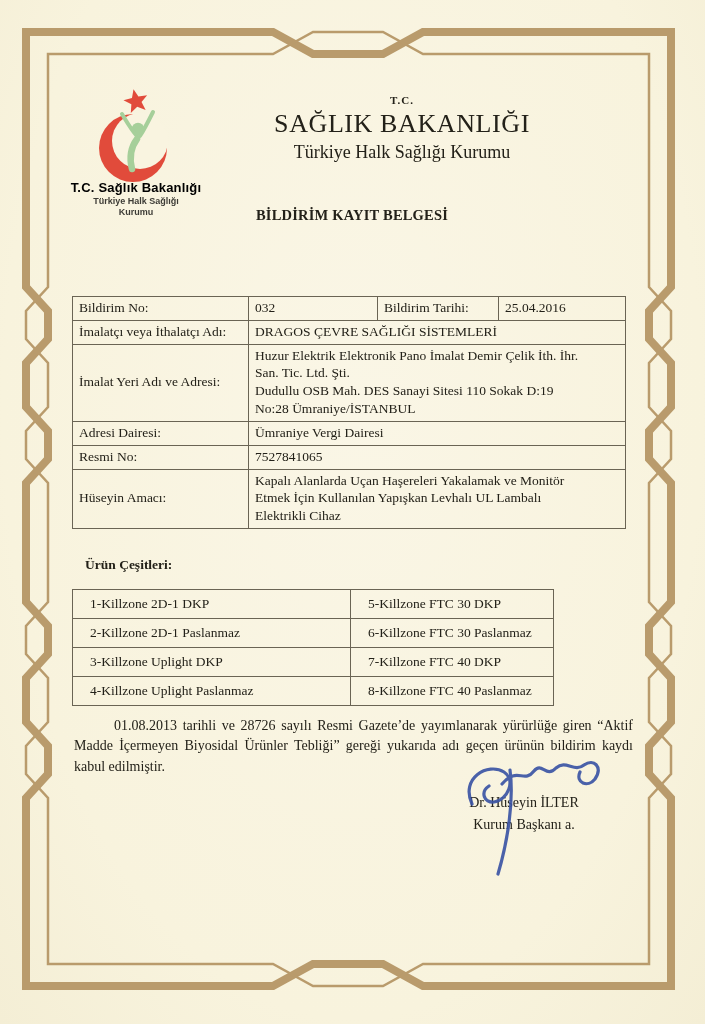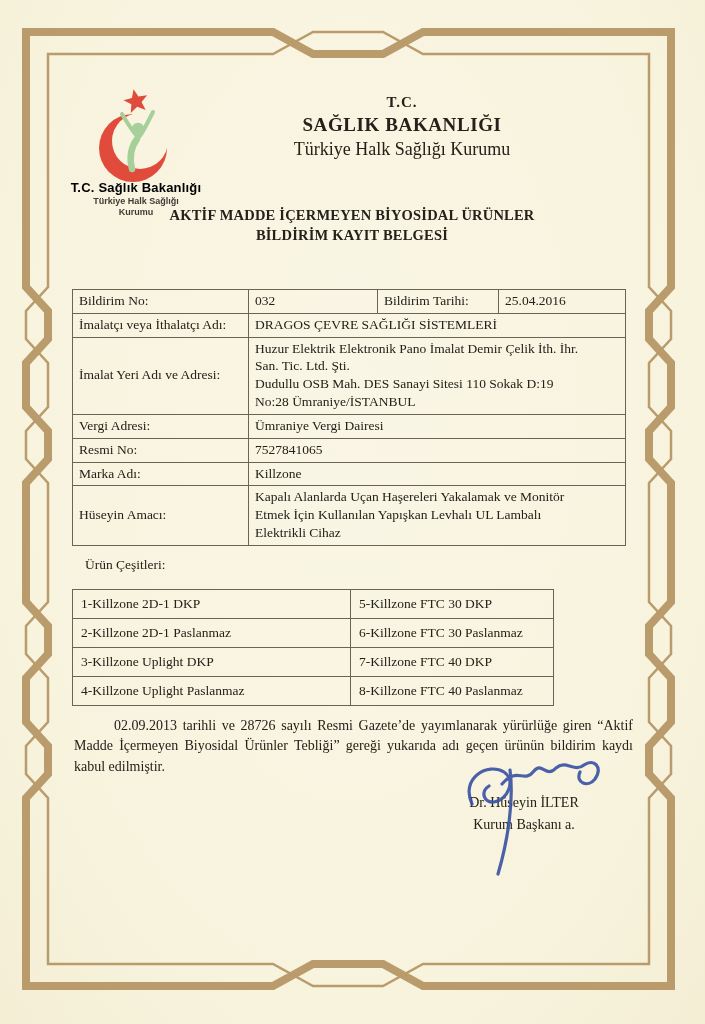--- a/index.html
+++ b/index.html
@@ -15,36 +15,36 @@
   
   #frame{position:absolute;left:0;top:0;z-index:0;pointer-events:none;}
 
   
   .logo{position:absolute;left:60px;top:84px;width:152px;text-align:center;z-index:2;}
   .logo-title{font-family:"Liberation Sans",sans-serif;font-weight:bold;font-size:13px;color:#000000;letter-spacing:0.2px;margin-top:-4px;}
   .logo-sub{font-family:"Liberation Sans",sans-serif;font-weight:bold;font-size:9px;color:#3d3c36;line-height:1.2;white-space:pre-line;margin-top:1px;text-align:center;}
 
   
   .header{position:absolute;top:94px;left:402px;transform:translateX(-50%);text-align:center;white-space:nowrap;z-index:1;}
-  .h-tc{font-size:15px;font-weight:bold;letter-spacing:1px;}
-  .h-ministry{font-size:19px;font-weight:bold;letter-spacing:0.6px;margin-top:3px;}
+  .h-tc{font-size:11px;font-weight:bold;letter-spacing:1px;}
+  .h-ministry{font-size:26px;font-weight:normal;letter-spacing:0.6px;margin-top:3px;}
   .h-inst{font-size:18px;margin-top:3px;}
 
   .doc-title{position:absolute;top:206px;left:352px;transform:translateX(-50%);text-align:center;white-space:nowrap;font-weight:bold;font-size:14.5px;line-height:1.35;letter-spacing:0.2px;z-index:1;}
 
   
   table{border-collapse:collapse;table-layout:fixed;}
-  .info-table{position:absolute;left:72px;top:289px;width:553px;font-size:13.5px;z-index:1;}
+  .info-table{position:absolute;left:72px;top:296px;width:553px;font-size:13.5px;z-index:1;}
   .info-table td{border:1px solid #6a6454;padding:2px 6px 3px 6px;vertical-align:top;line-height:1.32;overflow:hidden;}
   .pre{white-space:pre-line;}
 
-  .urun-label{position:absolute;left:85px;top:557px;font-size:13.5px;font-weight:400;z-index:1;text-align:center;}
+  .urun-label{position:absolute;left:85px;top:557px;font-size:13.5px;font-weight:700;z-index:1;text-align:center;}
 
   .prod-table{position:absolute;left:72px;top:589px;width:481px;font-size:13.5px;z-index:1;}
-  .prod-table td{border:1px solid #6a6454;padding:5px 8px;vertical-align:middle;height:18px;line-height:1.25;overflow:hidden;}
+  .prod-table td{border:1px solid #6a6454;padding:5px 17px;vertical-align:middle;height:18px;line-height:1.25;overflow:hidden;}
 
   .closing{position:absolute;left:74px;top:716px;width:559px;font-size:14px;line-height:1.45;text-align:justify;text-indent:40px;z-index:1;}
 
   .signatory{position:absolute;left:441px;top:792px;width:166px;text-align:center;font-size:14px;line-height:1.58;z-index:1;}
   .signature-svg{position:absolute;left:438px;top:752px;z-index:3;pointer-events:none;}
 </style>
 </head>
 <body>
 
 <svg id="frame" width="705" height="1024" viewBox="0 0 705 1024">
@@ -109,21 +109,20 @@
 Kurumu</div>
 </div>
 
 <div class="header">
   <div class="h-tc">T.C.</div>
   <div class="h-ministry">SAĞLIK BAKANLIĞI</div>
   <div class="h-inst">Türkiye Halk Sağlığı Kurumu</div>
 </div>
 
 <div class="doc-title">
-  <div>AKTİF MADDE İÇERMEYEN BİYOSİDAL ÜRÜNLER</div>
   <div>BİLDİRİM KAYIT BELGESİ</div>
 </div>
 
 <table class="info-table">
   <colgroup>
       <col style="width:176px">
       <col style="width:129px">
       <col style="width:121px">
       <col style="width:127px">
     </colgroup>
@@ -139,30 +138,26 @@
     <td colspan="3">DRAGOS ÇEVRE SAĞLIĞI SİSTEMLERİ</td>
   </tr>
   <tr>
     <td style="vertical-align:middle">İmalat Yeri Adı ve Adresi:</td>
     <td colspan="3" class="pre">Huzur Elektrik Elektronik Pano İmalat Demir Çelik İth. İhr.
 San. Tic. Ltd. Şti.
 Dudullu OSB Mah. DES Sanayi Sitesi 110 Sokak D:19
 No:28 Ümraniye/İSTANBUL</td>
   </tr>
   <tr>
-    <td>Vergi Adresi:</td>
+    <td>Adresi Dairesi:</td>
     <td colspan="3">Ümraniye Vergi Dairesi</td>
   </tr>
   <tr>
     <td>Resmi No:</td>
     <td colspan="3">7527841065</td>
-  </tr>
-  <tr>
-    <td>Marka Adı:</td>
-    <td colspan="3">Killzone</td>
   </tr>
   <tr>
     <td style="vertical-align:middle">Hüseyin Amacı:</td>
     <td colspan="3" class="pre">Kapalı Alanlarda Uçan Haşereleri Yakalamak ve Monitör
 Etmek İçin Kullanılan Yapışkan Levhalı UL Lambalı
 Elektrikli Cihaz</td>
   </tr>
 </tbody>
   </table>
 
@@ -186,21 +181,21 @@
     <td>3-Killzone Uplight DKP</td>
     <td>7-Killzone FTC 40 DKP</td>
   </tr>
   <tr>
     <td>4-Killzone Uplight Paslanmaz</td>
     <td>8-Killzone FTC 40 Paslanmaz</td>
   </tr>
 </tbody>
   </table>
 
-<div class="closing">02.09.2013 tarihli ve 28726 sayılı Resmi Gazete’de yayımlanarak yürürlüğe giren “Aktif Madde İçermeyen Biyosidal Ürünler Tebliği” gereği yukarıda adı geçen ürünün bildirim kaydı kabul edilmiştir.</div>
+<div class="closing">01.08.2013 tarihli ve 28726 sayılı Resmi Gazete’de yayımlanarak yürürlüğe giren “Aktif Madde İçermeyen Biyosidal Ürünler Tebliği” gereği yukarıda adı geçen ürünün bildirim kaydı kabul edilmiştir.</div>
 
 <svg class="signature-svg" width="190" height="140" viewBox="0 0 190 140">
   <g fill="none" stroke="#3c55a5" stroke-width="3.2" stroke-linecap="round" opacity="0.92">
     <path d="M 34,52 C 22,26 50,10 66,20 C 78,28 70,48 56,50 C 46,51 42,40 51,34"></path>
     <path d="M 64,32 C 79,14 86,32 96,19 C 104,9 108,27 118,16 C 128,7 136,21 146,13 C 156,6 165,15 157,27 C 150,36 137,31 142,20"></path>
     <path d="M 72,18 C 76,48 70,88 60,122"></path>
   </g>
 </svg>
 
 <div class="signatory">

